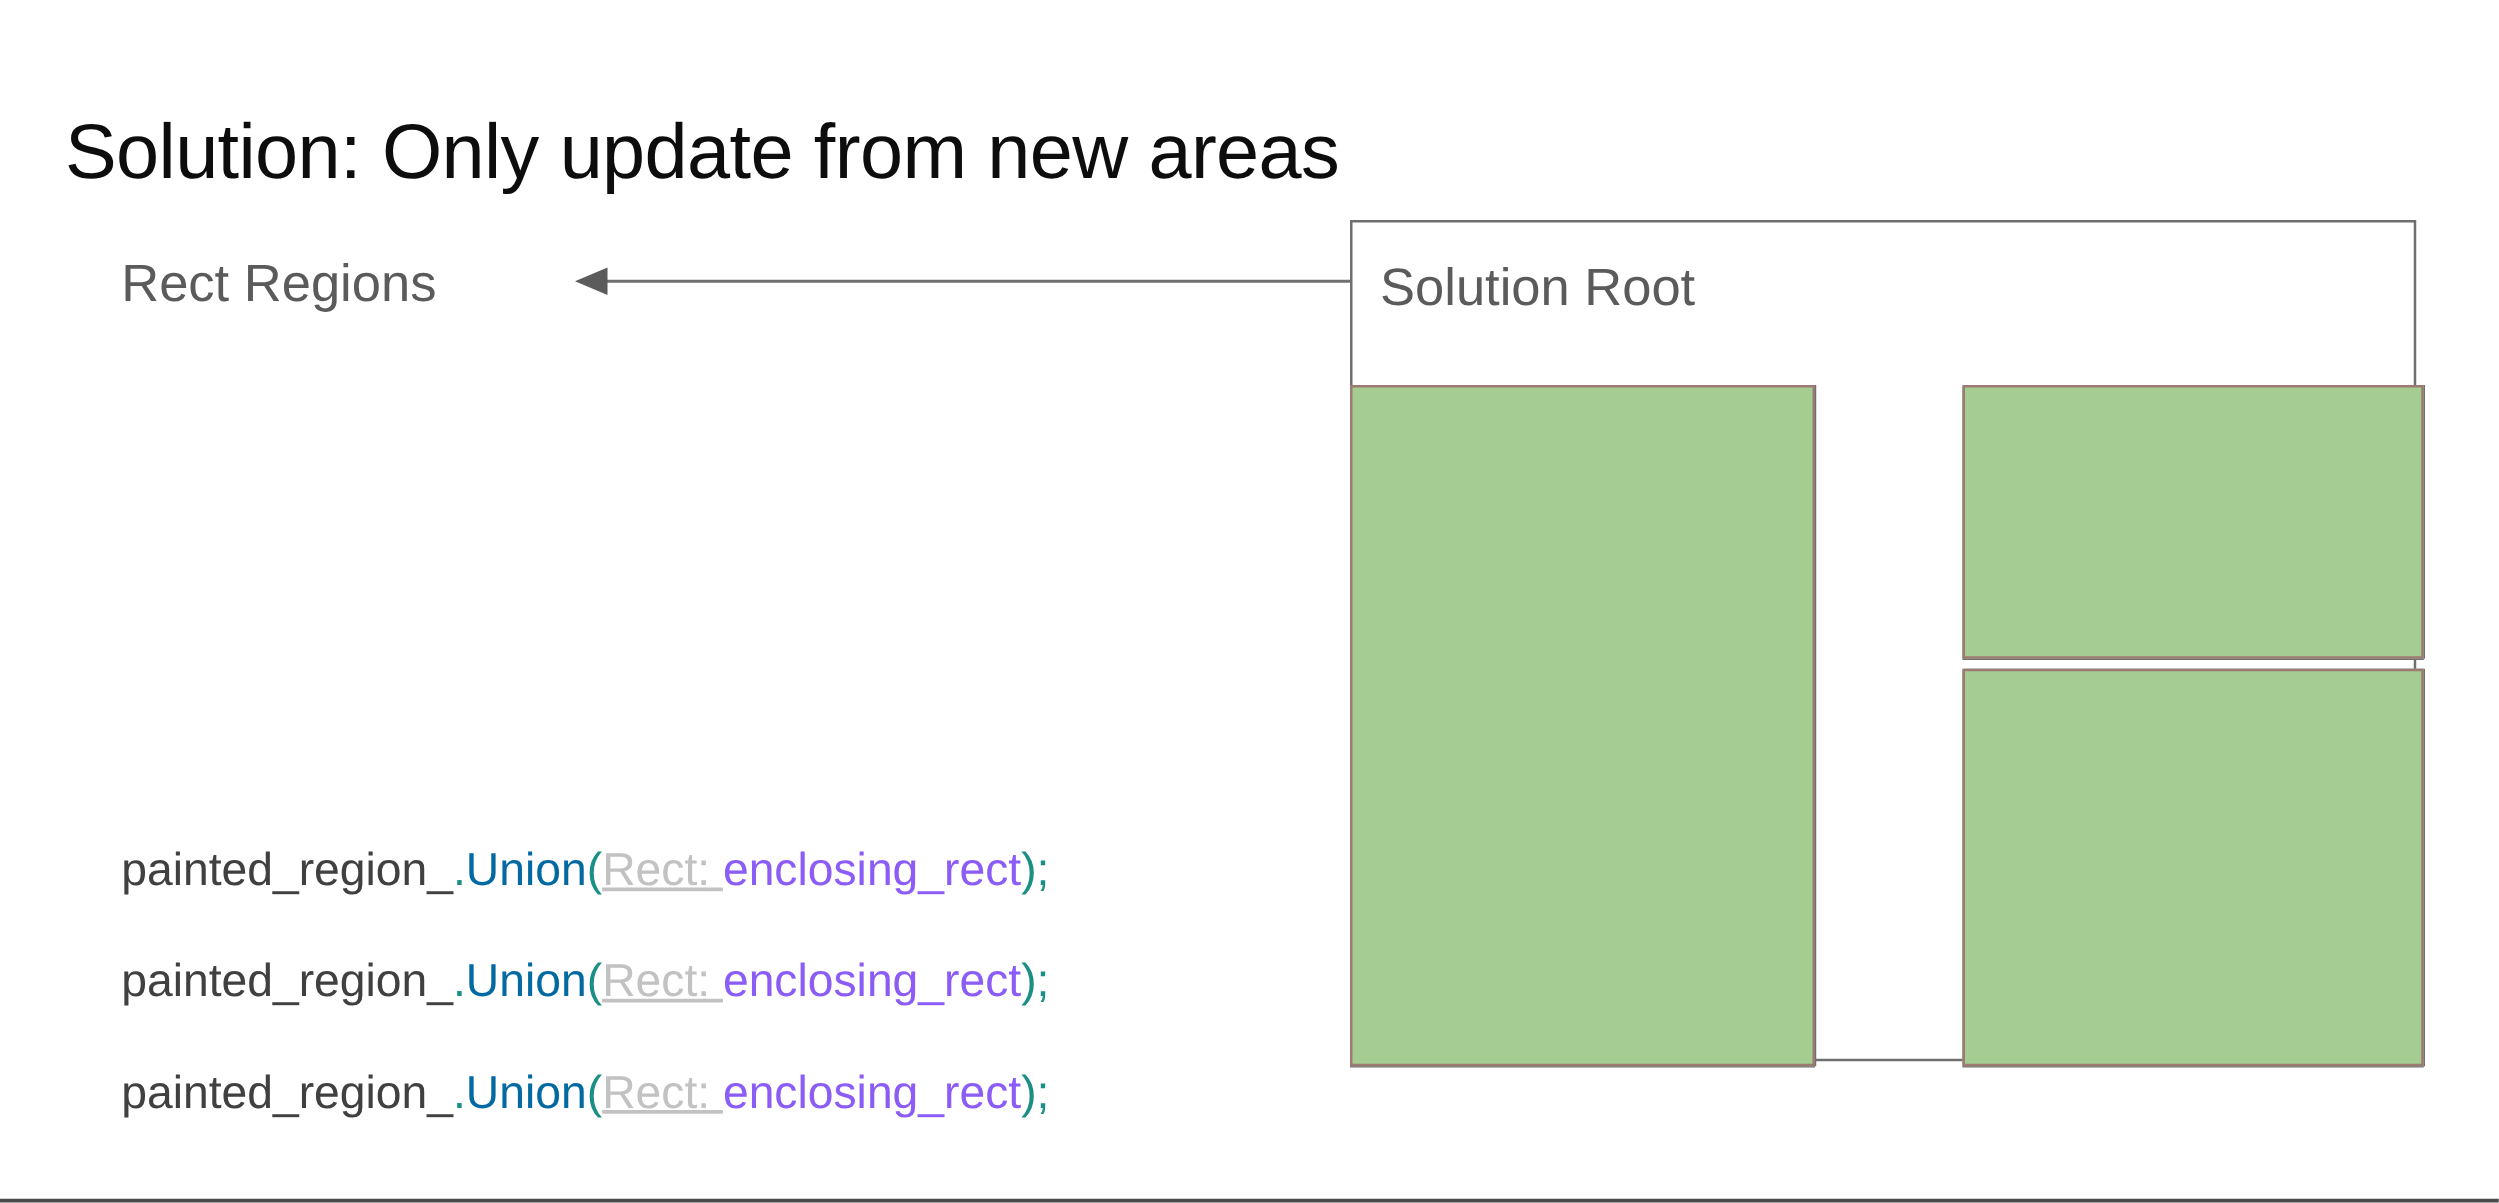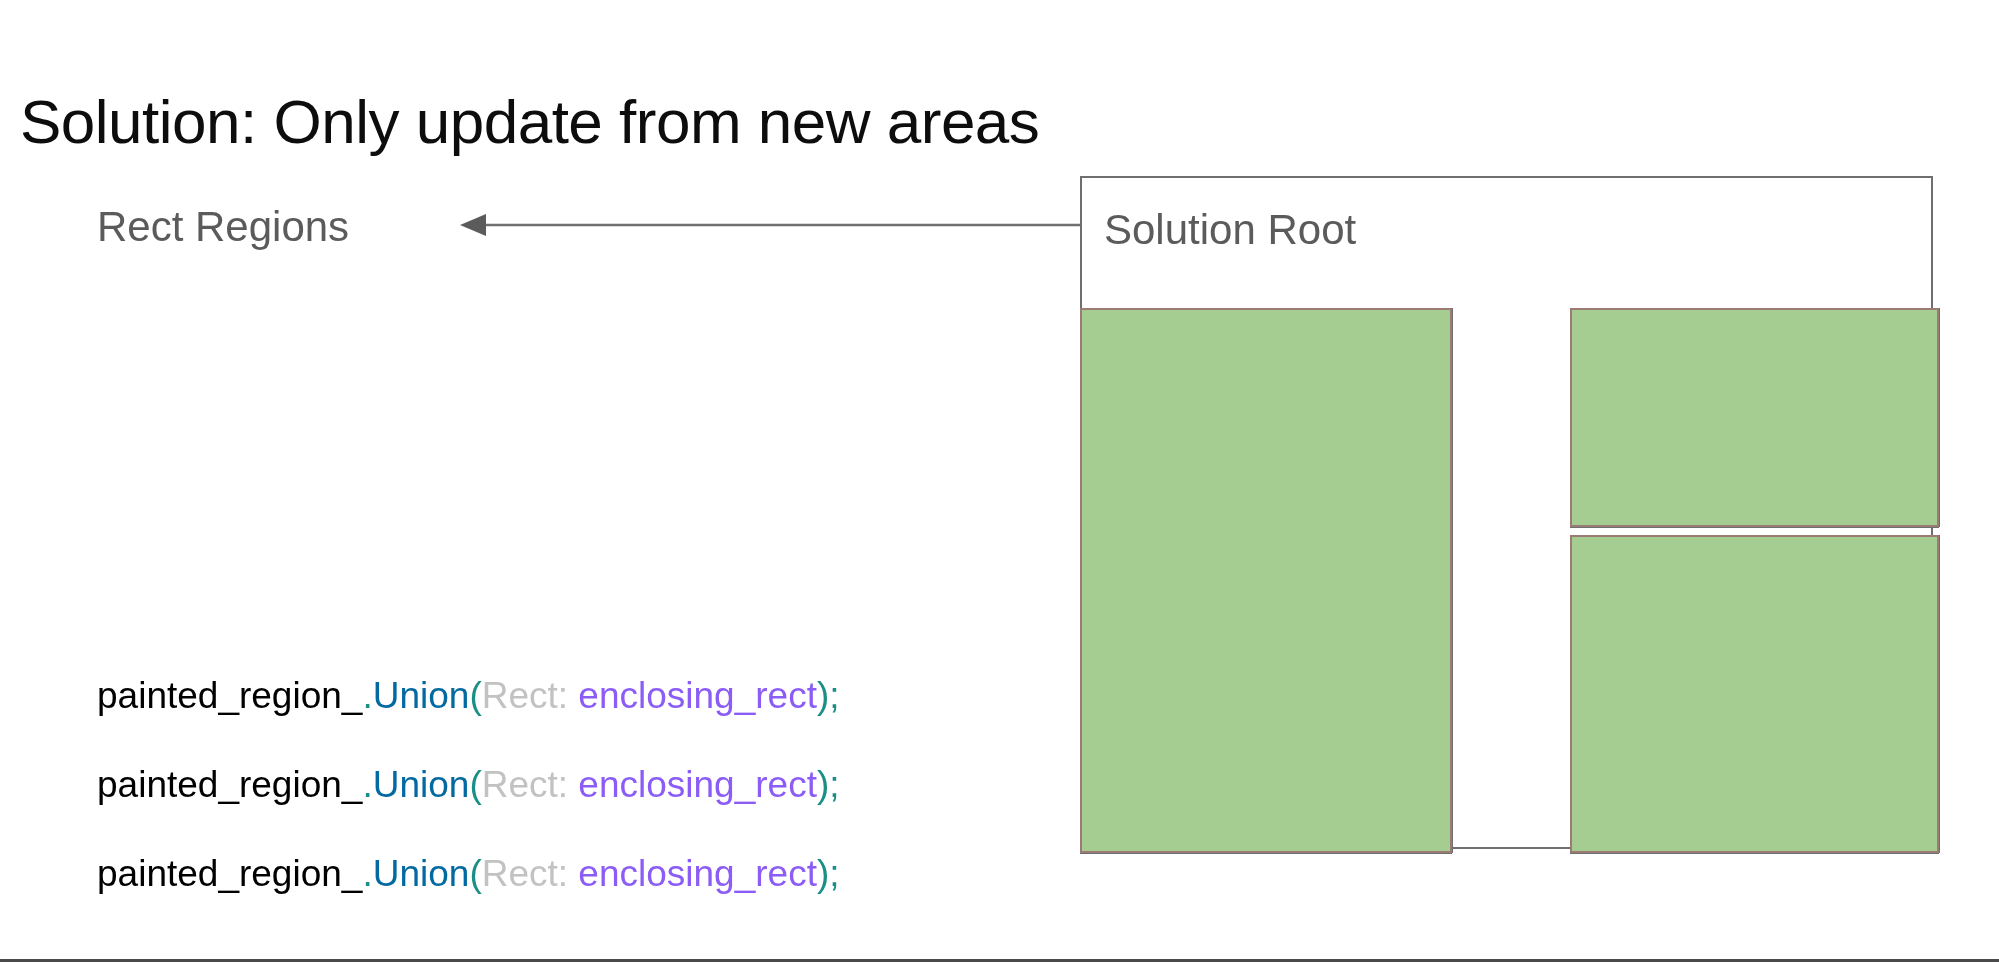--- a/index.html
+++ b/index.html
@@ -12,21 +12,21 @@
     height: 962px;
     position: relative;
     overflow: hidden;
     font-family: "Liberation Sans", sans-serif;
     -webkit-font-smoothing: antialiased;
   }
 
   
   #slide-title {
     position: absolute;
-    left: 20px;
+    left: 52px;
     top: 44px;
     font-size: 62px;
     line-height: 1.15;
     font-weight: 400;
     color: #0d0d0d;
     letter-spacing: -0.5px;
     white-space: nowrap;
   }
 
   
@@ -105,25 +105,25 @@
   }
   .code-line {
     font-family: "Liberation Sans", sans-serif;
     font-size: 37px;
     line-height: 1.0;
     margin-bottom: 52px;
     white-space: nowrap;
   }
   .code-line:last-child { margin-bottom: 0; }
 
-  .tok-var    { color: #000000; }
+  .tok-var    { color: #404040; }
   .tok-dot    { color: #1a8f86; }
   .tok-method { color: #0369a1; }
   .tok-paren  { color: #1a8f86; }
-  .tok-hint   { color: #c2c2c2; }
+  .tok-hint   { color: #c2c2c2; text-decoration: underline; }
   .tok-arg    { color: #8b5cf6; }
 
   
   #slide-bottom-rule {
     position: absolute;
     left: 0;
     bottom: 0;
     width: 1999px;
     height: 3px;
     background: #4a4a4a;

